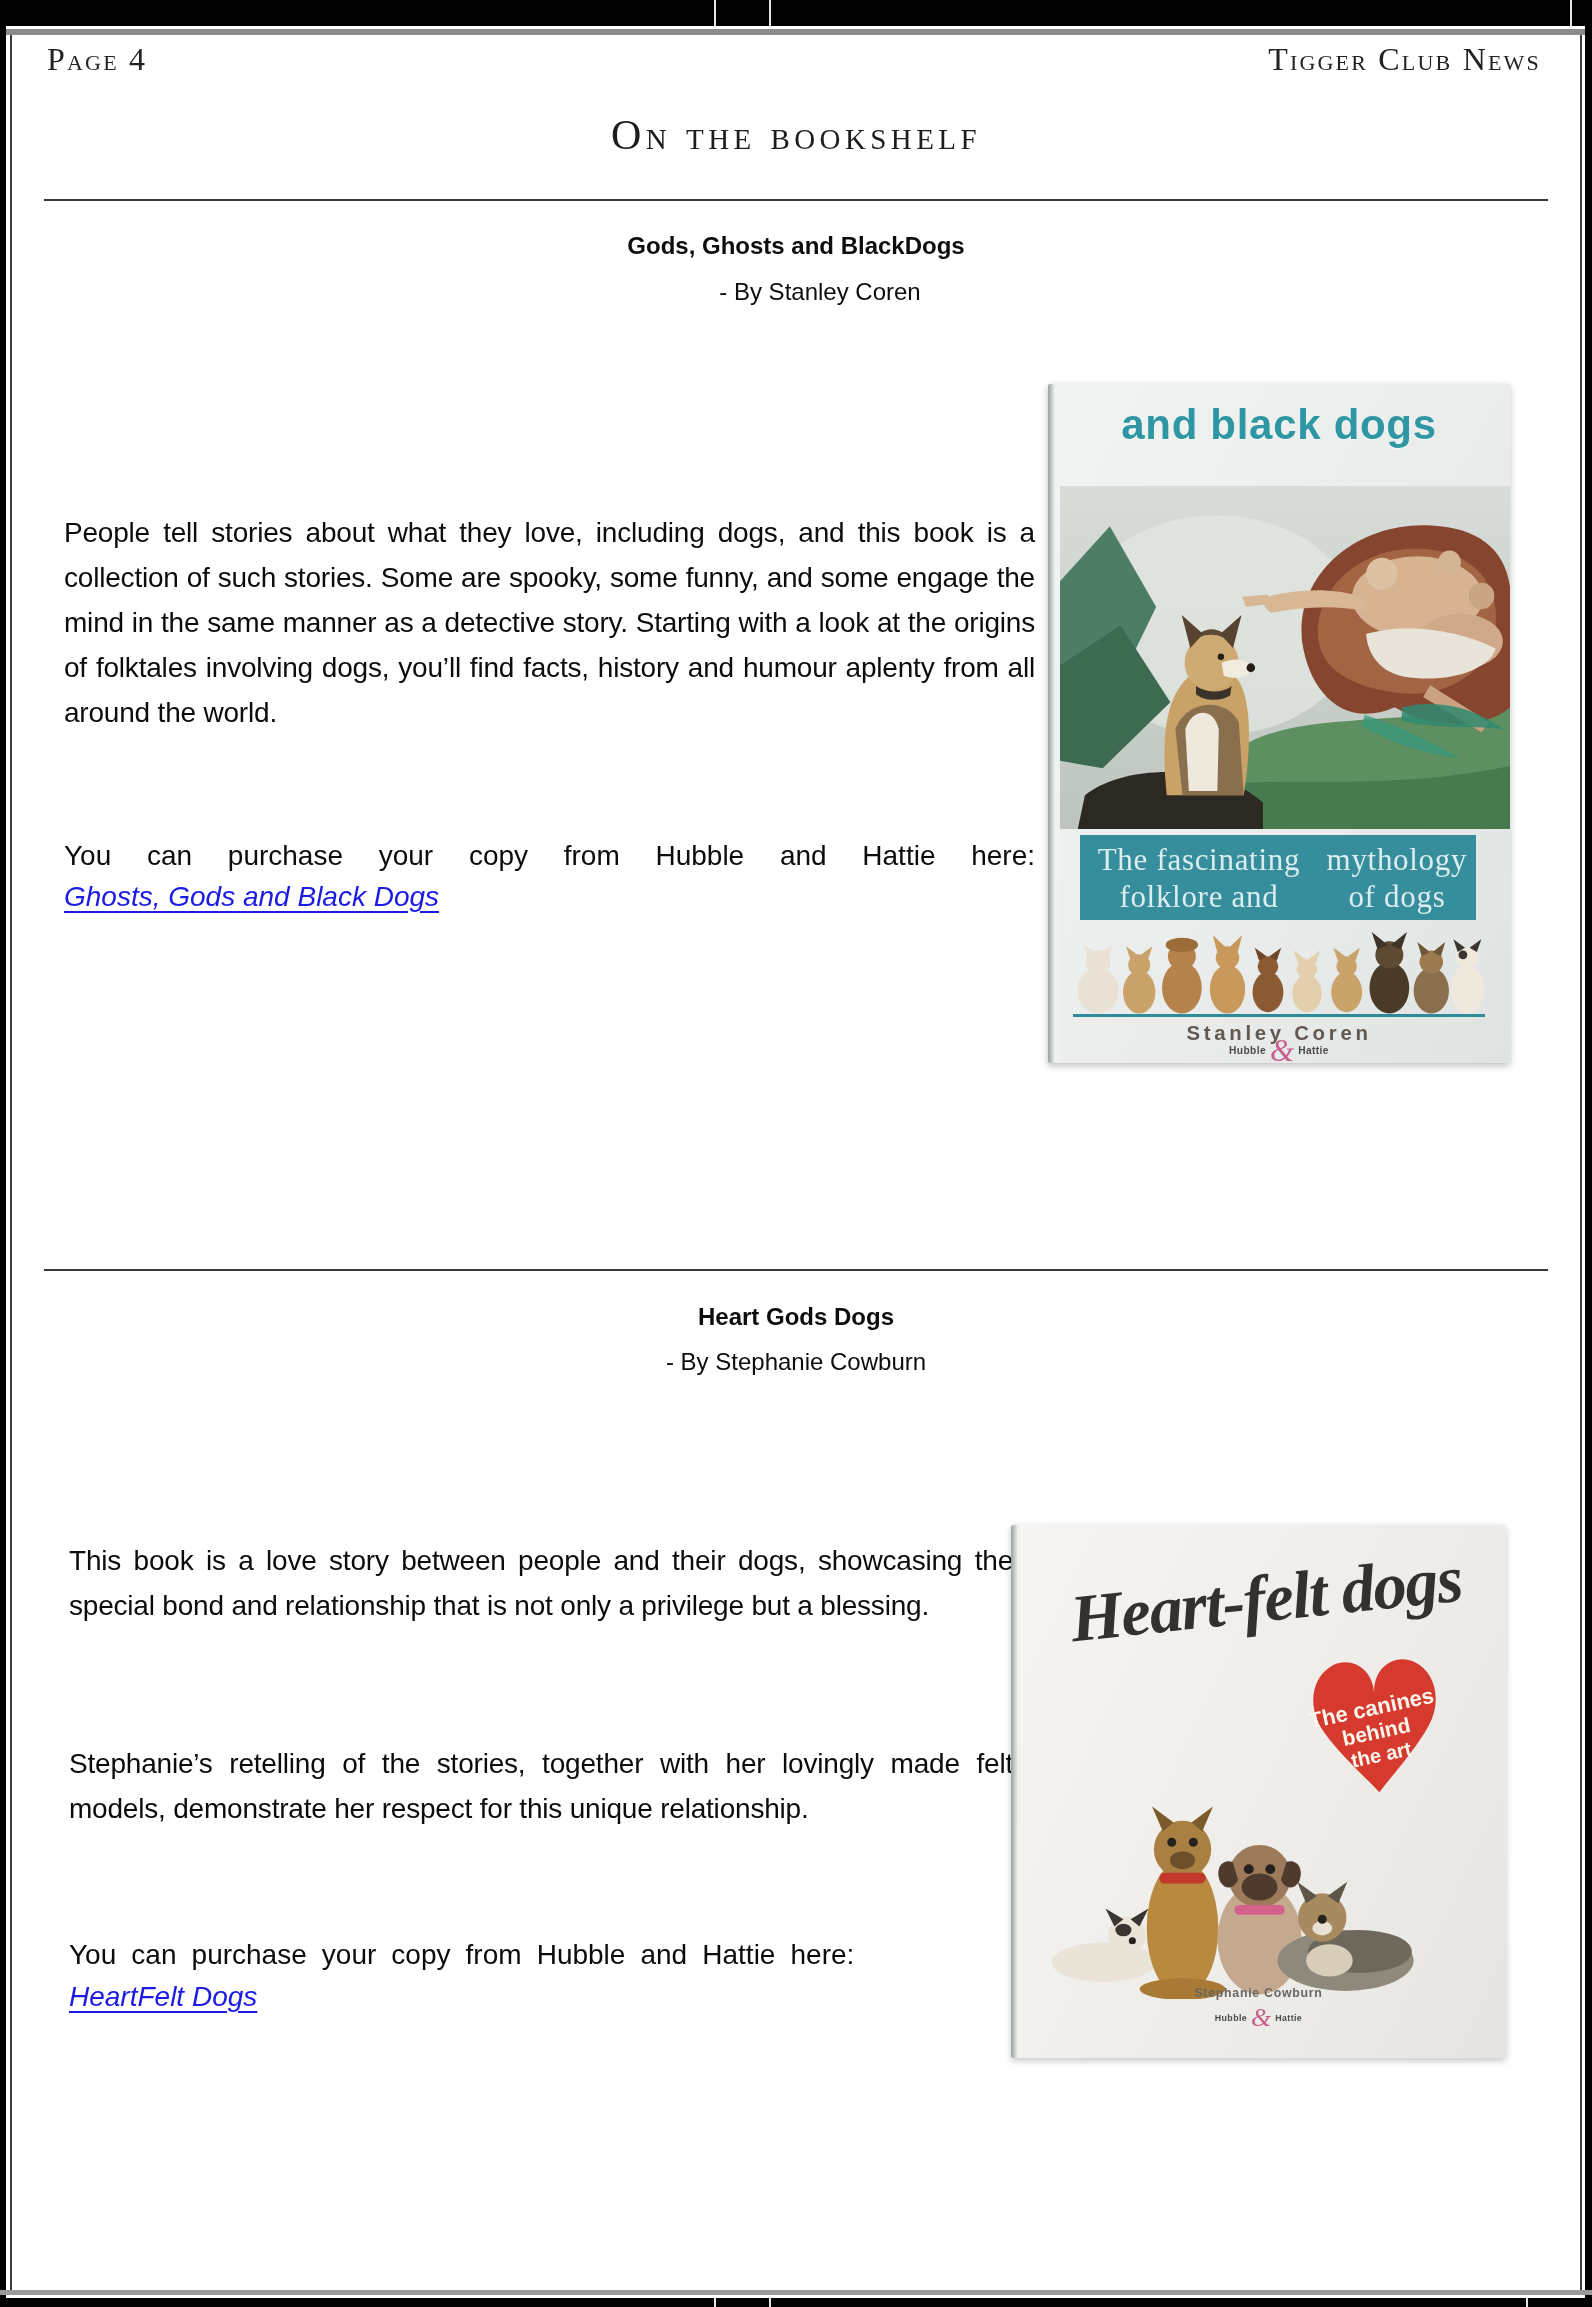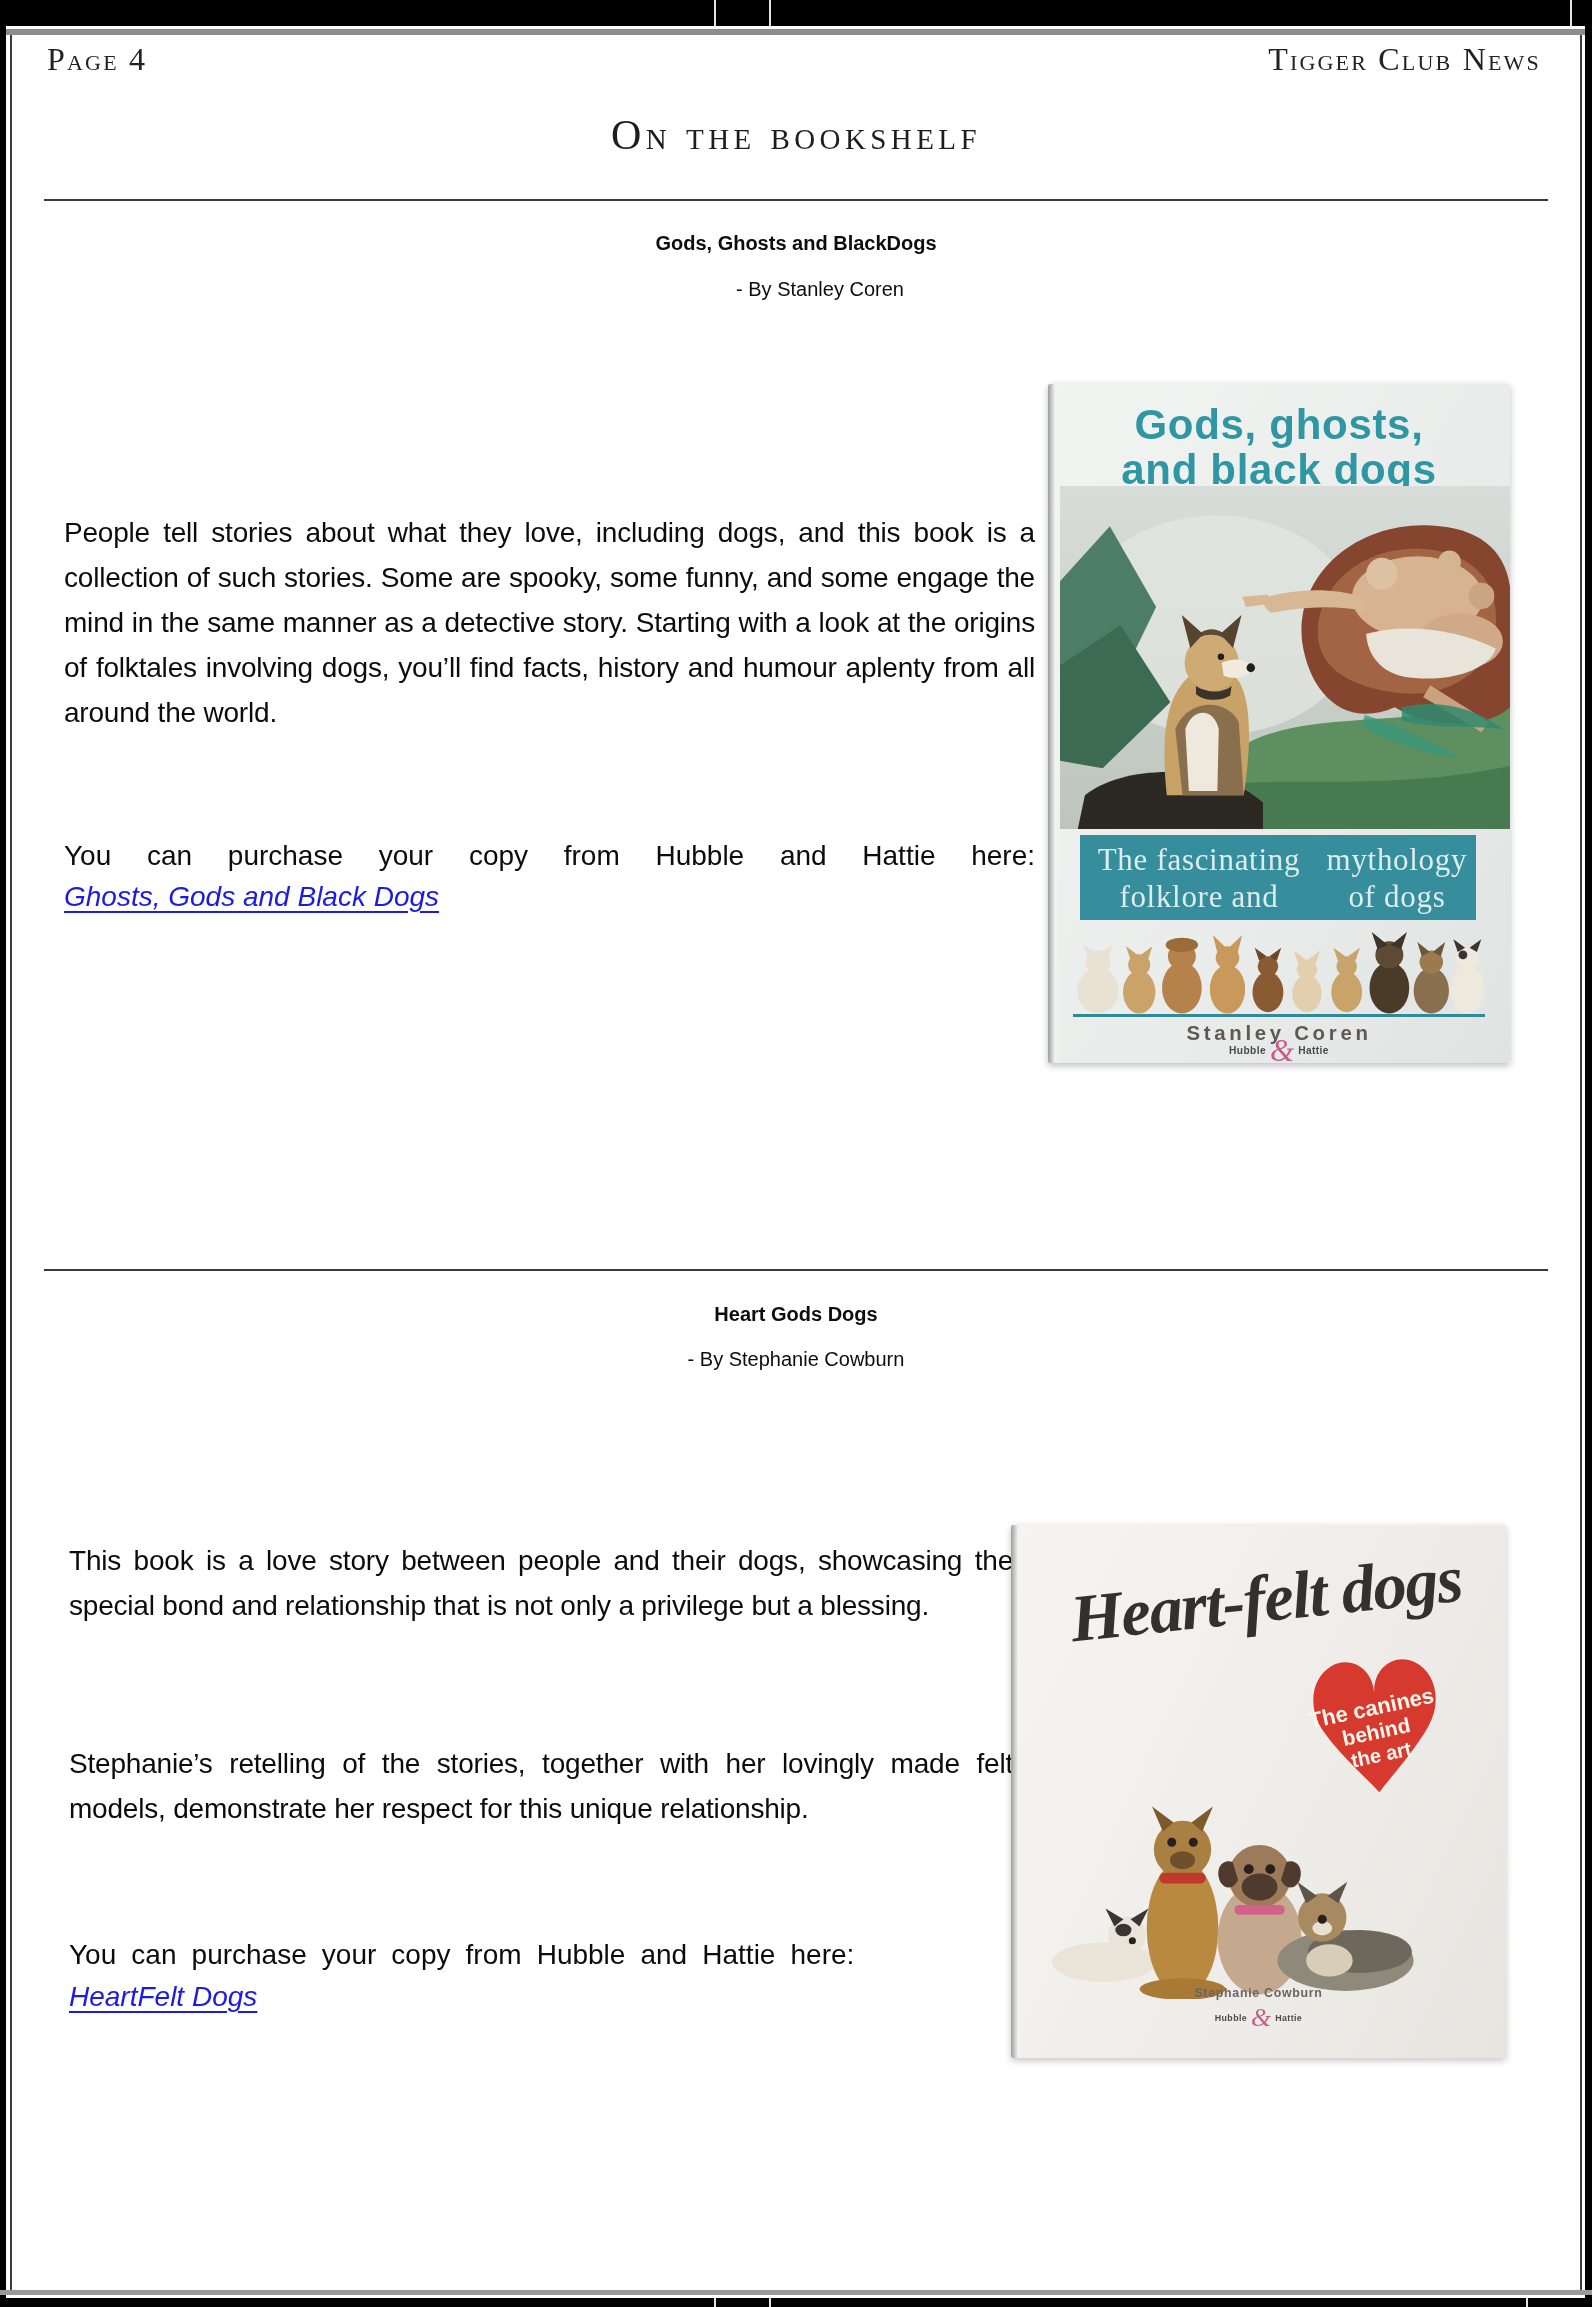--- a/index.html
+++ b/index.html
@@ -24,21 +24,21 @@
   .masthead .left{position:absolute;left:0;top:0;font-size:32px;letter-spacing:2.2px;}
   .masthead .right{position:absolute;right:0;top:0;font-size:32px;letter-spacing:2.2px;}
   .page-title{position:absolute;left:0;right:0;top:111px;text-align:center;
     font-family:"Liberation Serif",serif;font-variant:small-caps;font-size:42px;
     letter-spacing:4.4px;color:#1d1d1d;}
   .divider{position:absolute;left:44px;width:1504px;height:2.2px;background:#3a3a3a;}
   .div1{top:199px;}
   .div2{top:1269px;}
 
   
-  .book-head{position:absolute;left:0;right:0;text-align:center;font-size:20px;color:#0d0d0d;}
+  .book-head{position:absolute;left:0;right:0;text-align:center;font-size:24px;color:#0d0d0d;}
   .bh-bold{font-weight:bold;}
   .h1a{top:232px;}
   .h1b{top:278px;padding-left:48px;}
   .h2a{top:1303px;}
   .h2b{top:1348px;}
 
   
   .para{position:absolute;font-size:28px;line-height:45px;text-align:justify;color:#0c0c0c;letter-spacing:-0.2px;}
   .p1{left:64px;top:510px;width:971px;}
   .p2a{left:69px;top:1538px;width:944px;}
@@ -129,21 +129,20 @@
 <div class="book-head bh-bold h1a">Gods, Ghosts and BlackDogs</div>
 <div class="book-head h1b">- By Stanley Coren</div>
 
 <div class="para p1">People tell stories about what they love, including dogs, and this book is a collection of such stories. Some are spooky, some funny, and some engage the mind in the same manner as a detective story. Starting with a look at the origins of folktales involving dogs, you’ll find facts, history and humour aplenty from all around the world.</div>
 <div class="purchase buy1">You can purchase your copy from Hubble and Hattie here:</div>
 <a class="booklink lnk1">Ghosts, Gods and Black Dogs</a>
 
 <div class="cover1">
   <div class="spine"></div>
   <div class="c1-title">
-    <div>Gods, ghosts,</div>
     <div>and black dogs</div>
   </div>
   <div class="c1-scene">
     <svg viewBox="0 0 632 468" preserveAspectRatio="none">
       <defs>
         <linearGradient id="sky" x1="0" y1="0" x2="0" y2="1">
           <stop offset="0" stop-color="#d8ddd9"></stop>
             <stop offset="1" stop-color="#bdc5be"></stop>
         </linearGradient>
       </defs>

